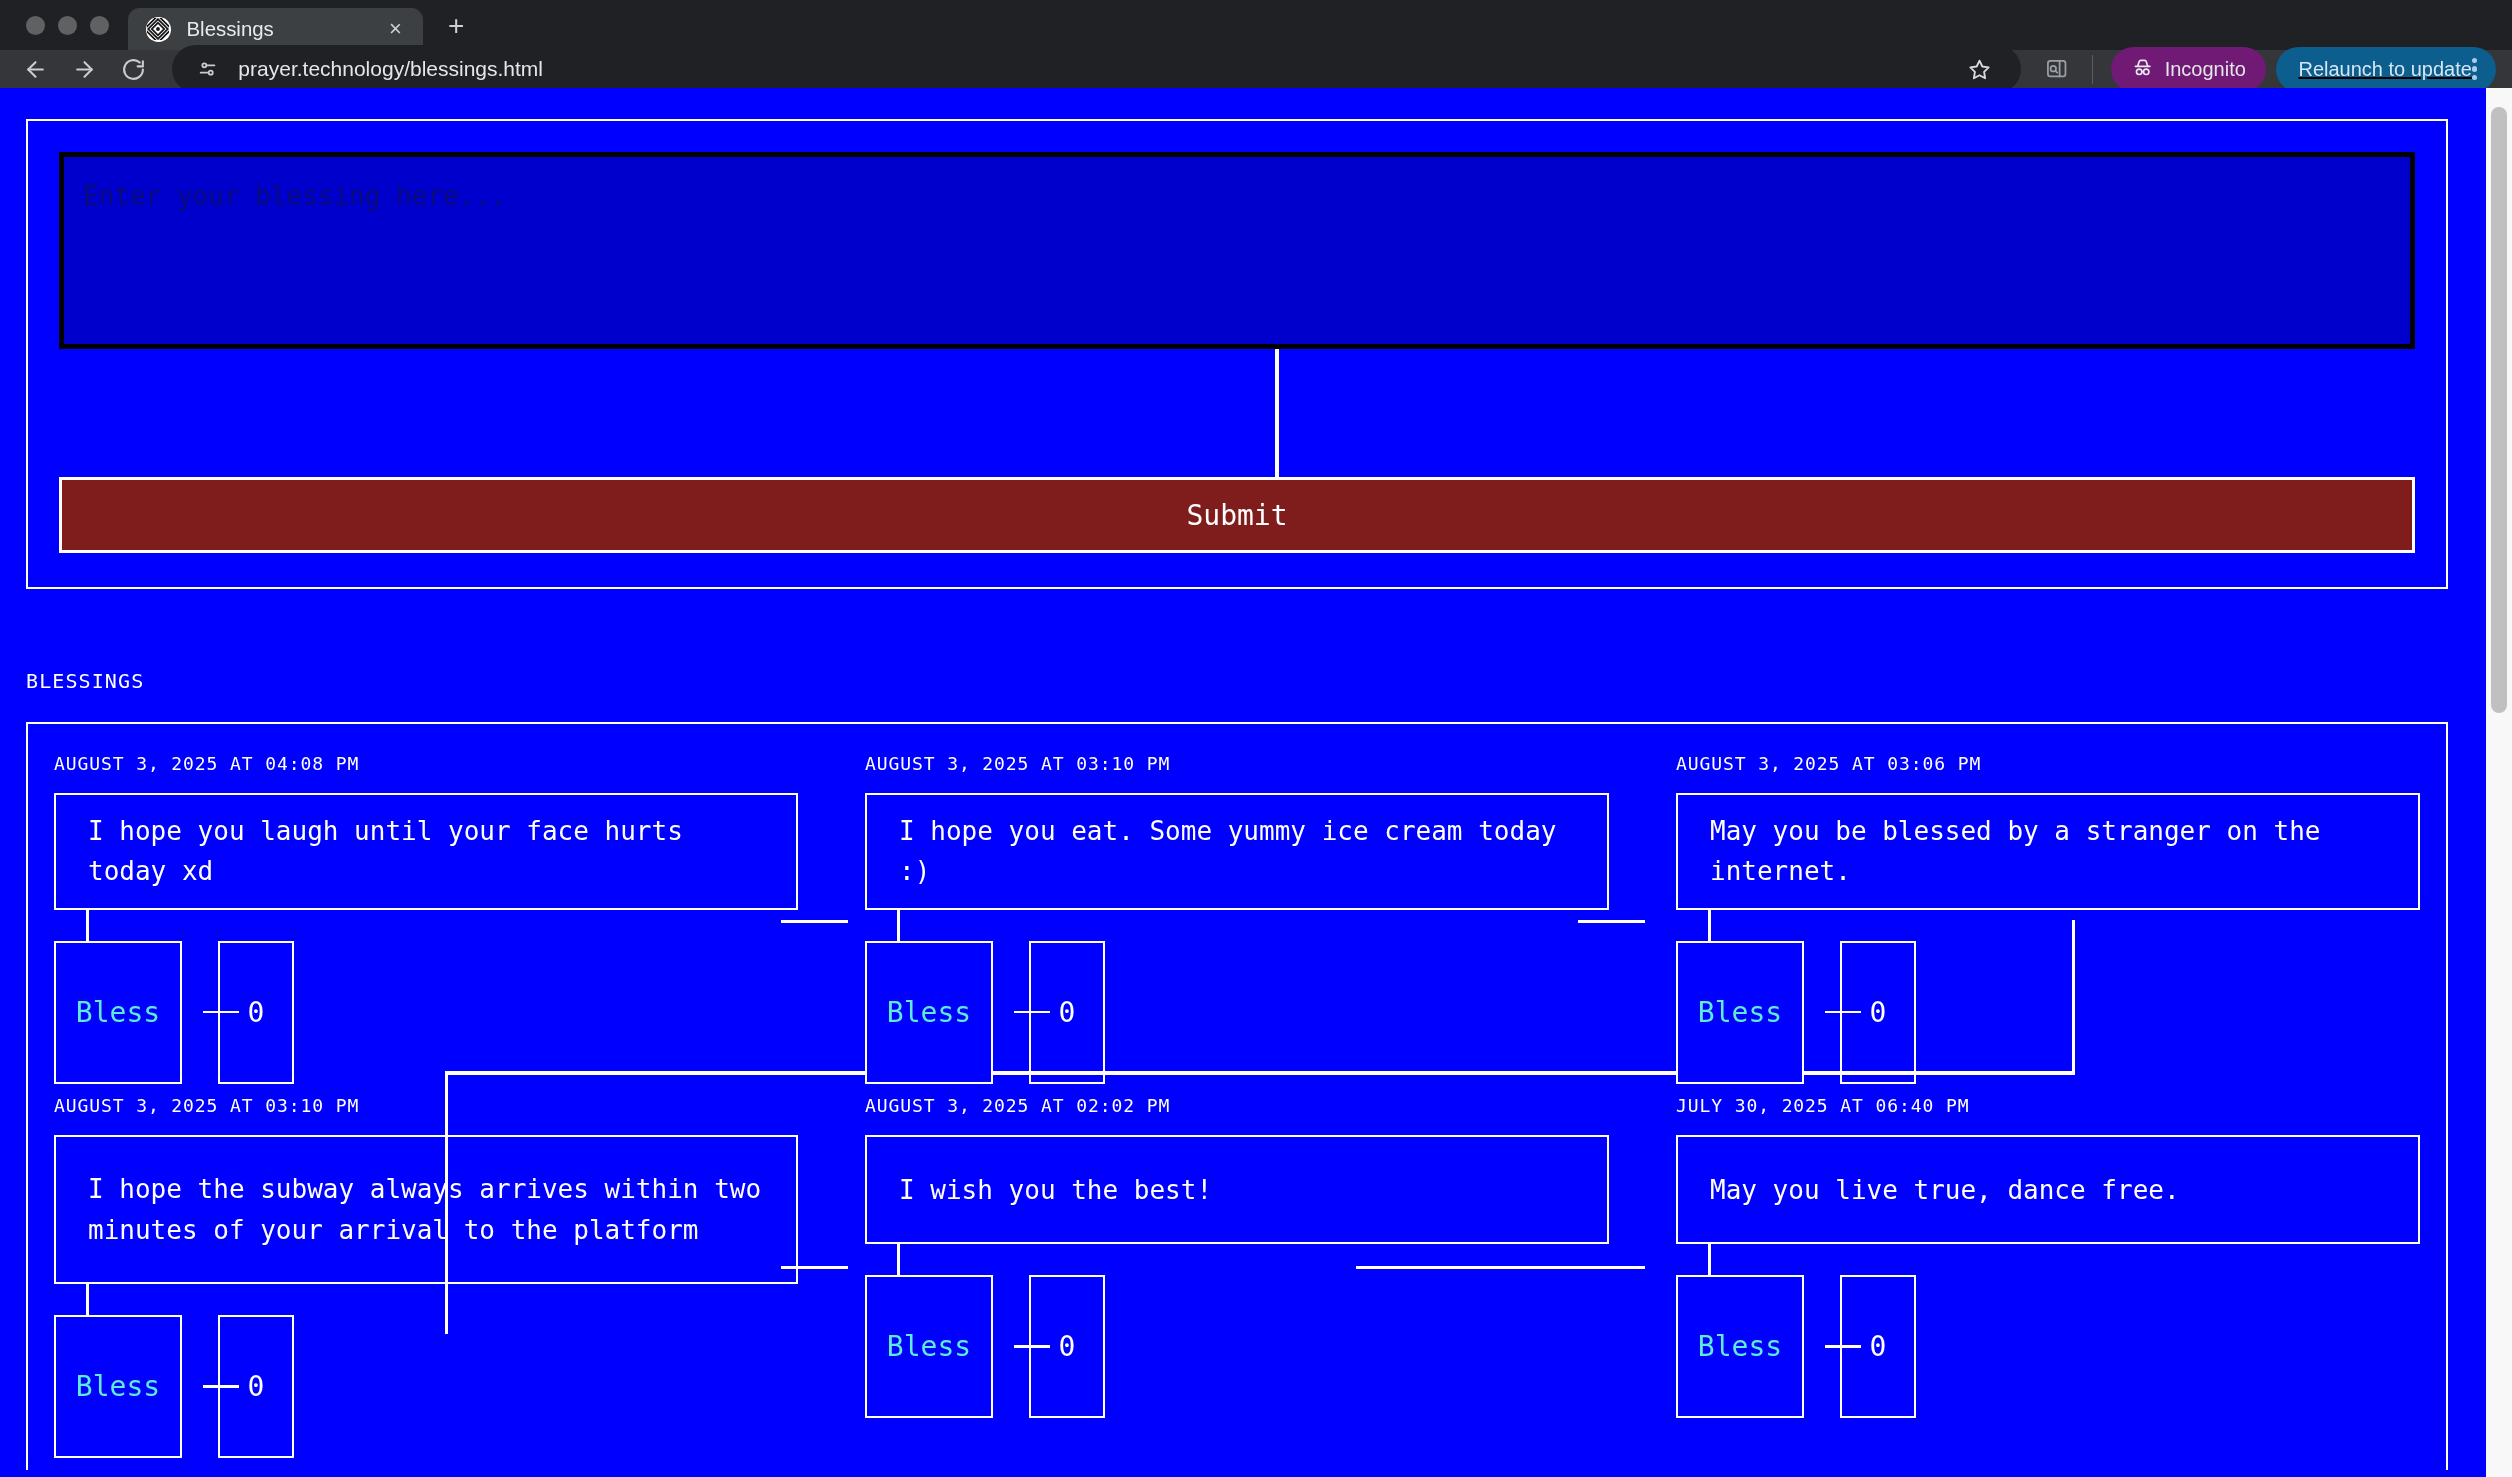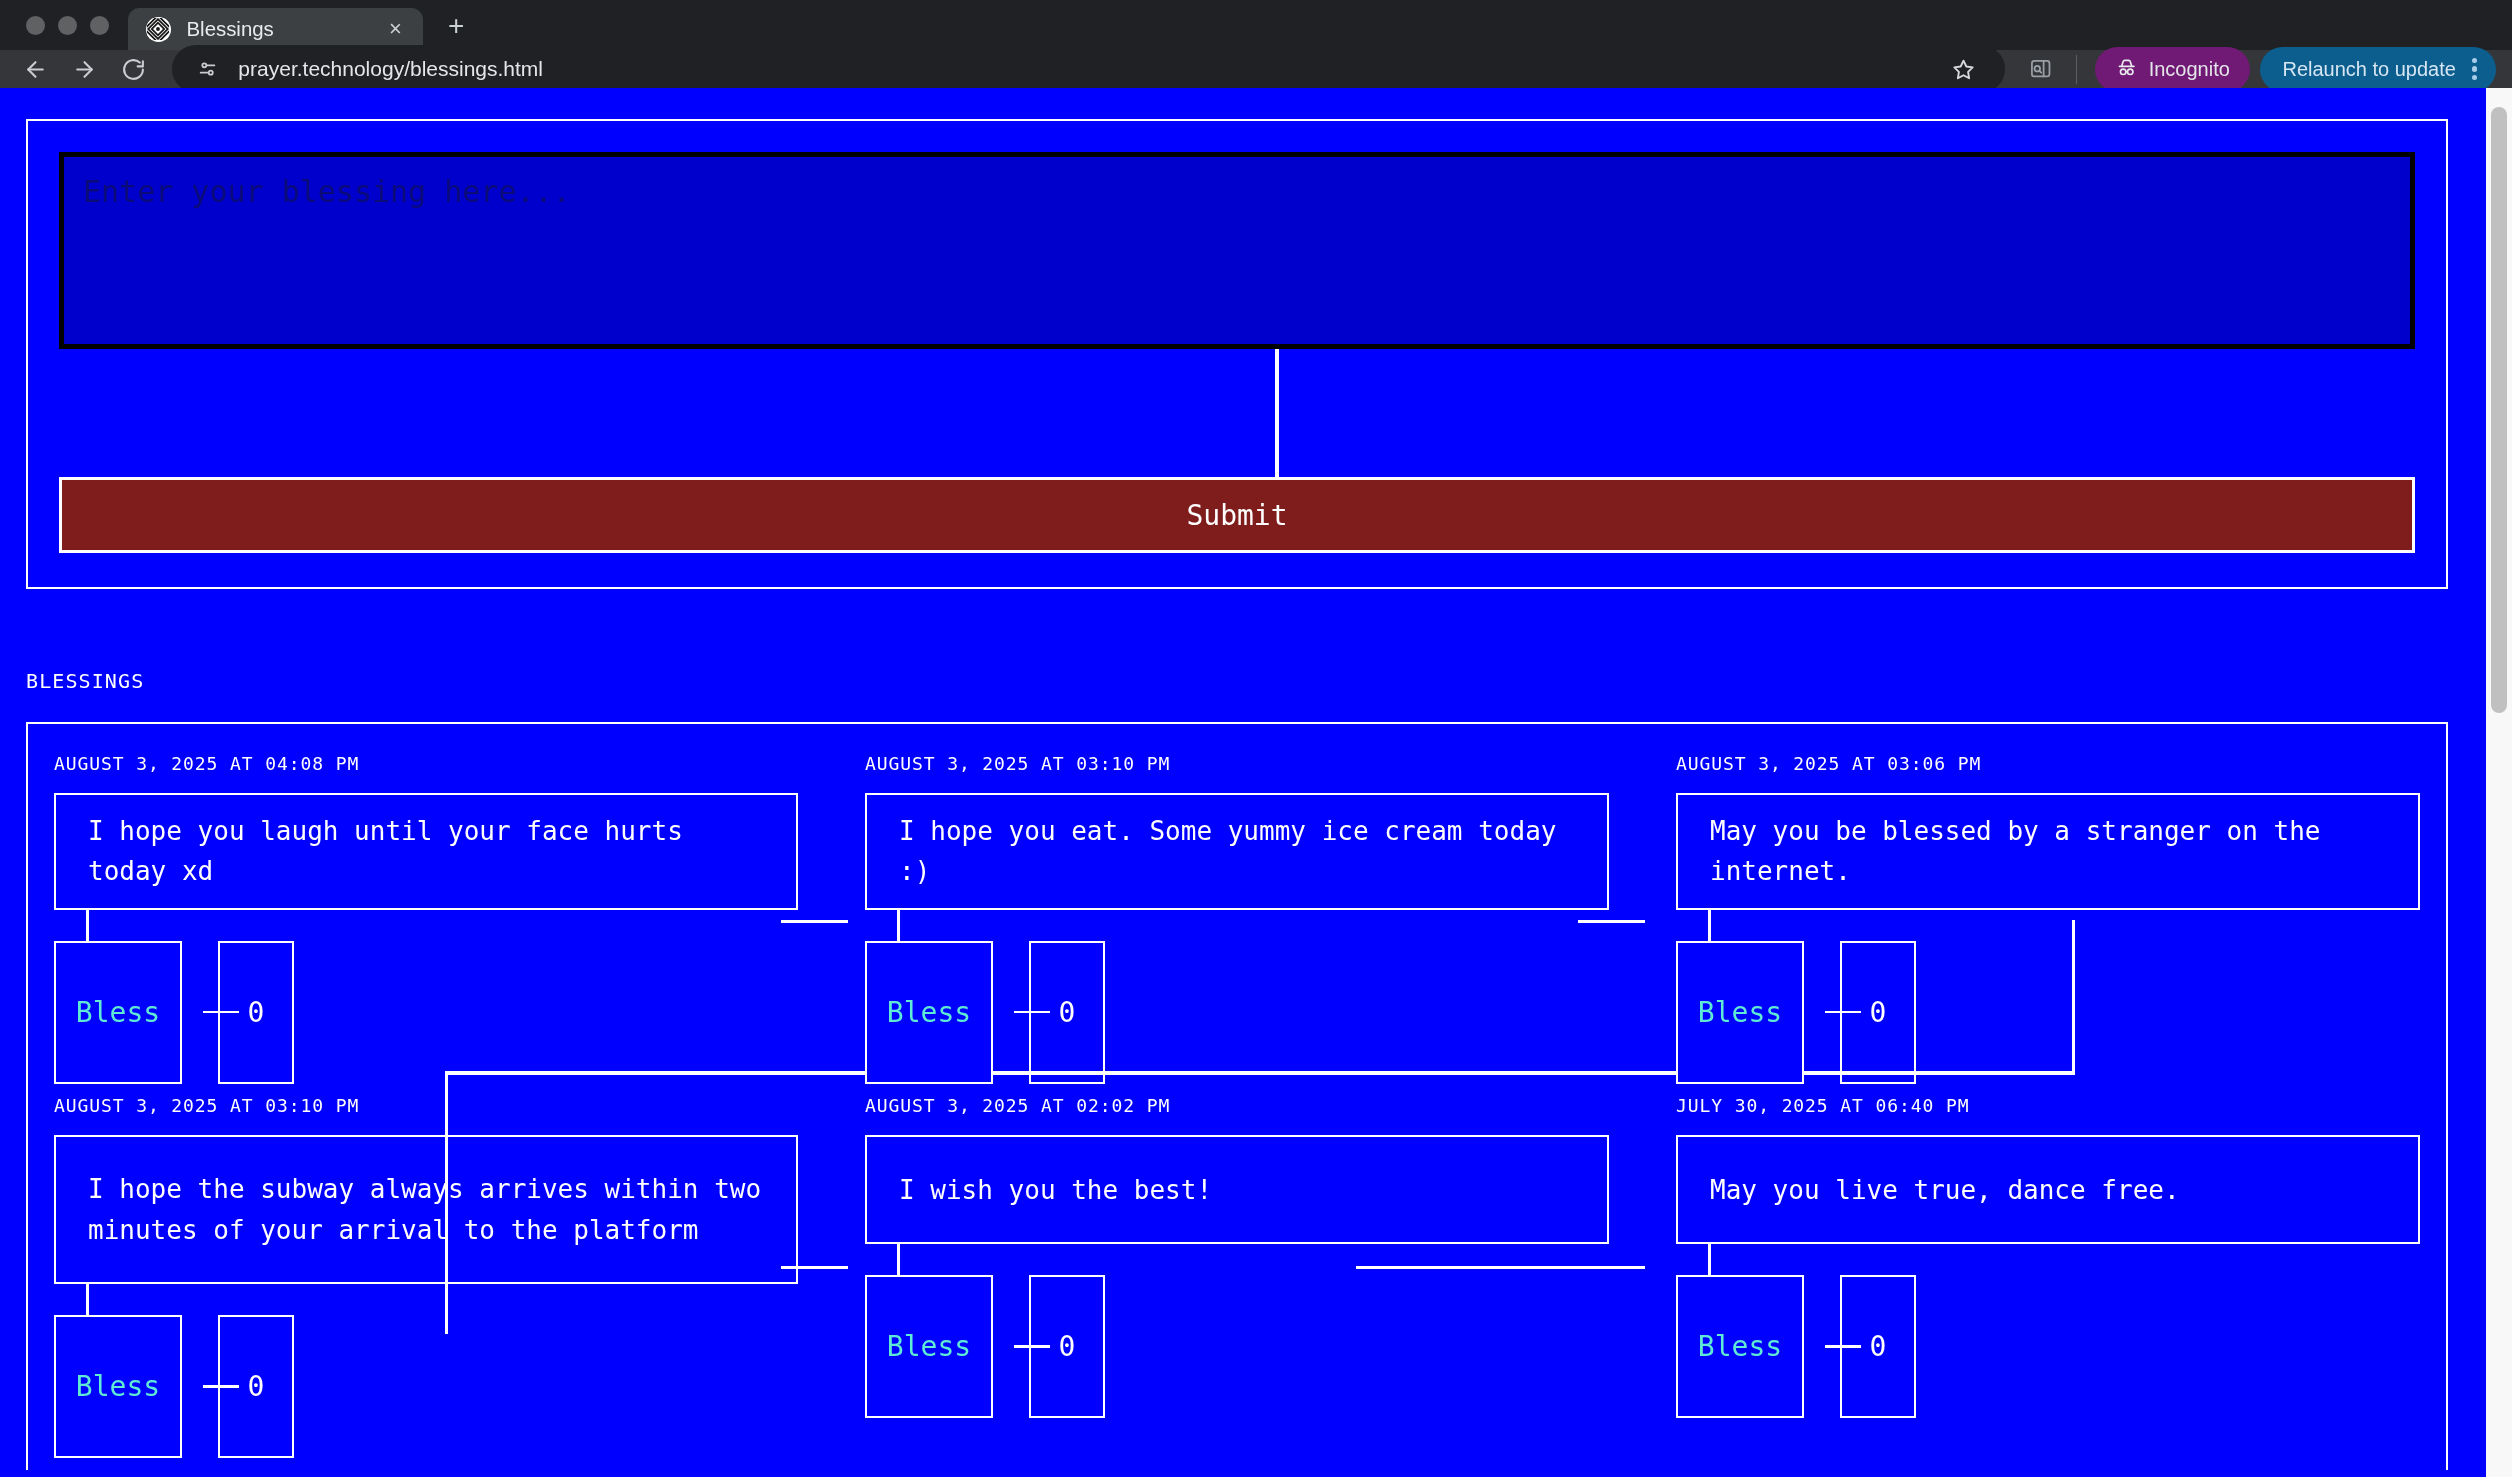--- a/index.html
+++ b/index.html
@@ -78,22 +78,22 @@
   .incognito {
     height: 45px; background: #701a75; border-radius: 23.4px;
     display: flex; align-items: center; gap: 10.2px;
     padding: 0 20.4px; margin-left: 4.4px;
   }
   .incognito-label {
     color: #e4e6e9; font-family: "Liberation Sans", sans-serif; font-size: 20px;
   }
   .relaunch {
     height: 45px; background: #0b5e8e; border-radius: 23.4px;
-    display: flex; align-items: center; gap: 16px;
-    padding: 0 19px 0 22px; margin-left: 10.2px;
+    display: flex; align-items: center; 
+    padding: 0 19px 0 22px; margin-left: 10.2px; text-decoration: underline;
   }
   .relaunch-label {
     color: #d7e6f2; font-family: "Liberation Sans", sans-serif; font-size: 20px;
     white-space: nowrap;
   }
   .kebab { display: flex; flex-direction: column; gap: 3.6px; }
   .kebab i { width: 5.1px; height: 5.1px; border-radius: 50%; background: #a9cde8; display: block; }
 
   
   .viewport {
@@ -118,22 +118,22 @@
     margin-top: 31px;
     border: 2.9px solid #ffffff;
     padding: 31px 31px 34px 31px;
     position: relative;
   }
   .blessing-textarea {
     display: block; width: 100%; height: 197px;
     background: #0000cc; color: #d5d5ff;
     border: 5.8px solid #000000;
     font-family: "DejaVu Sans Mono", monospace;
-    font-size: 30px; line-height: 1.35;
-    padding: 15px 19px; resize: none; outline: none;
+    font-size: 26px; line-height: 1.35;
+    padding: 22px 19px; resize: none; outline: none;
   }
   .blessing-textarea::placeholder { color: #0b0b7a; opacity: 1; }
   .form-gap { height: 128px; position: relative; }
   .form-gap .vline {
     position: absolute; left: 1216px; top: 0; width: 3.6px; height: 128px;
     background: #ffffff;
   }
   .submit-btn {
     display: block; width: 100%; height: 76px;
     background: #7f1d1d; color: #ffffff;

